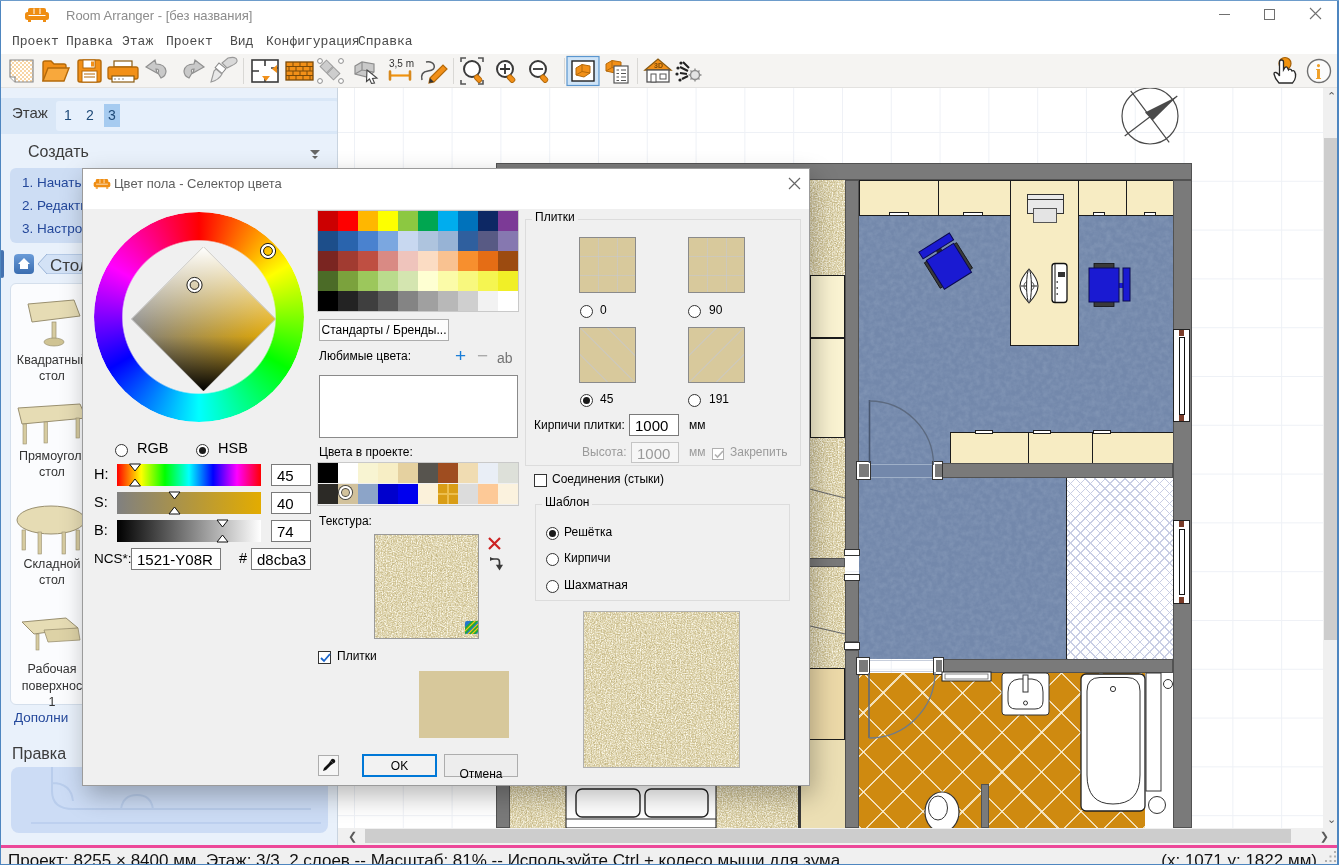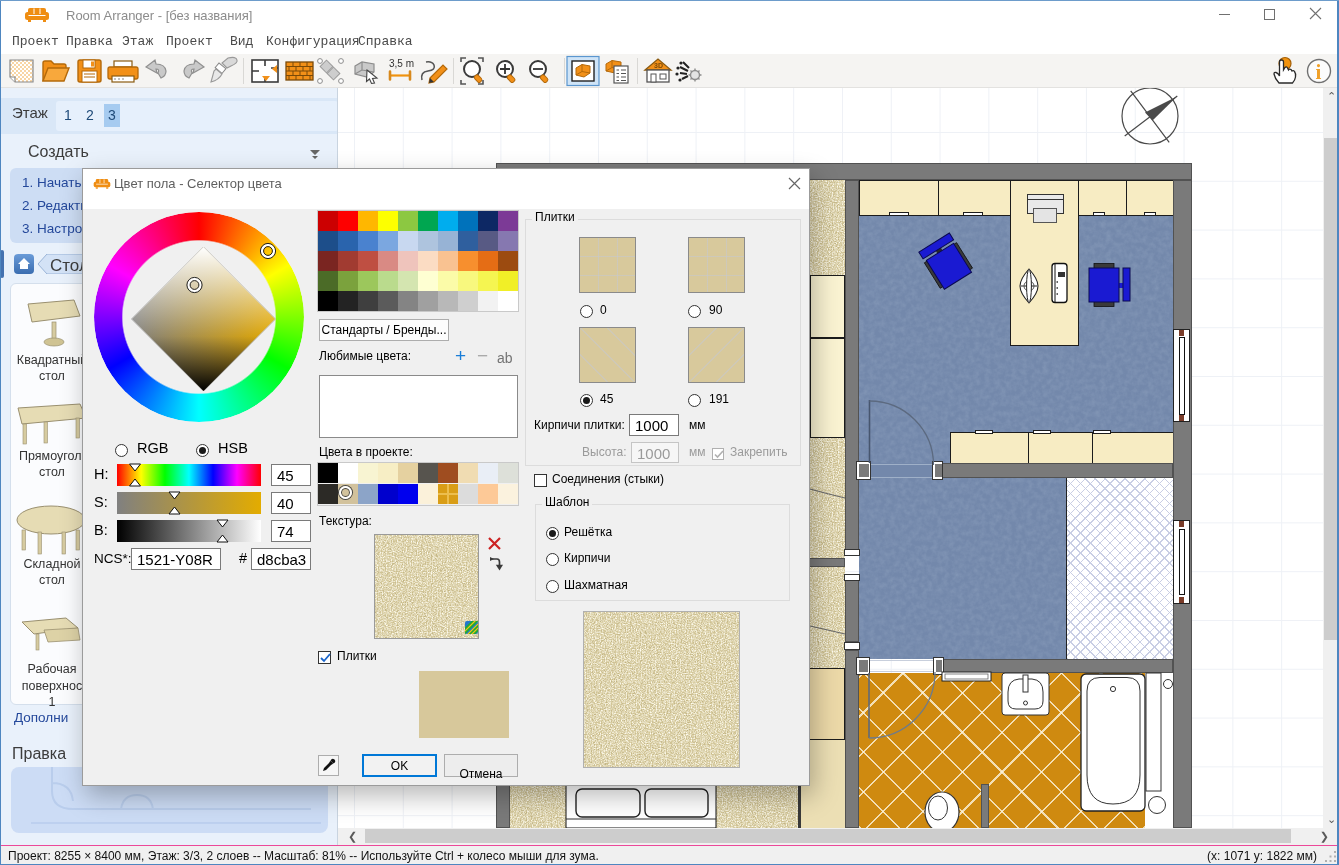--- a/index.html
+++ b/index.html
@@ -41,21 +41,21 @@
 #hatch { position:absolute; left:1066px; top:478px; width:107px; height:181px; background-color:#fff; border-left:1px solid #222;
   background-image:
    repeating-linear-gradient(45deg, #c9cee4 0 1px, transparent 1px 7px),
    repeating-linear-gradient(-45deg, #c9cee4 0 1px, transparent 1px 7px); }
 
 
 #hscroll { left:338px; top:828px; width:1001px; height:17px; background:#f0f0f0; }
 #vscroll { left:1323px; top:88px; width:16px; height:740px; background:#f0f0f0; }
 .thumb { position:absolute; background:#cdcdcd; }
 .sarrow { position:absolute; color:#5a5a5a; font-size:11px; font-family:"Liberation Sans",sans-serif; }
-#statusbar { left:0; top:845px; width:1339px; height:20px; background:#f0f0f0; border-top:1px solid #ec4899; font-size:12px; color:#111; }
+#statusbar { left:0; top:845px; width:1339px; height:20px; background:#f0f0f0; border-top:3px solid #ec4899; font-size:17px; color:#111; }
 
 
 #dialog { left:82px; top:168px; width:728px; height:618px; background:#f0f0f0;
   border:1px solid #9b9b9b; box-shadow:4px 10px 24px rgba(0,0,0,.28); }
 #dlg-title { position:absolute; left:0; top:0; width:100%; height:40px; background:#fff; }
 #dlg-title span { position:absolute; left:31px; top:7px; font-size:13px; color:#5f5f5f; }
 .lbl { position:absolute; font-size:12px; color:#000; white-space:nowrap; margin-top:-3px; }
 .glbl { position:absolute; font-size:12px; color:#9a9a9a; white-space:nowrap; margin-top:-3px; }
 .inp { position:absolute; background:#fff; border:1px solid #7a7a7a; font-size:15px; color:#000; padding:0 0 0 5px; line-height:21px; }
 .btn { position:absolute; background:#ededed; border:1px solid #adadad; font-size:12px; text-align:center; color:#000; }

